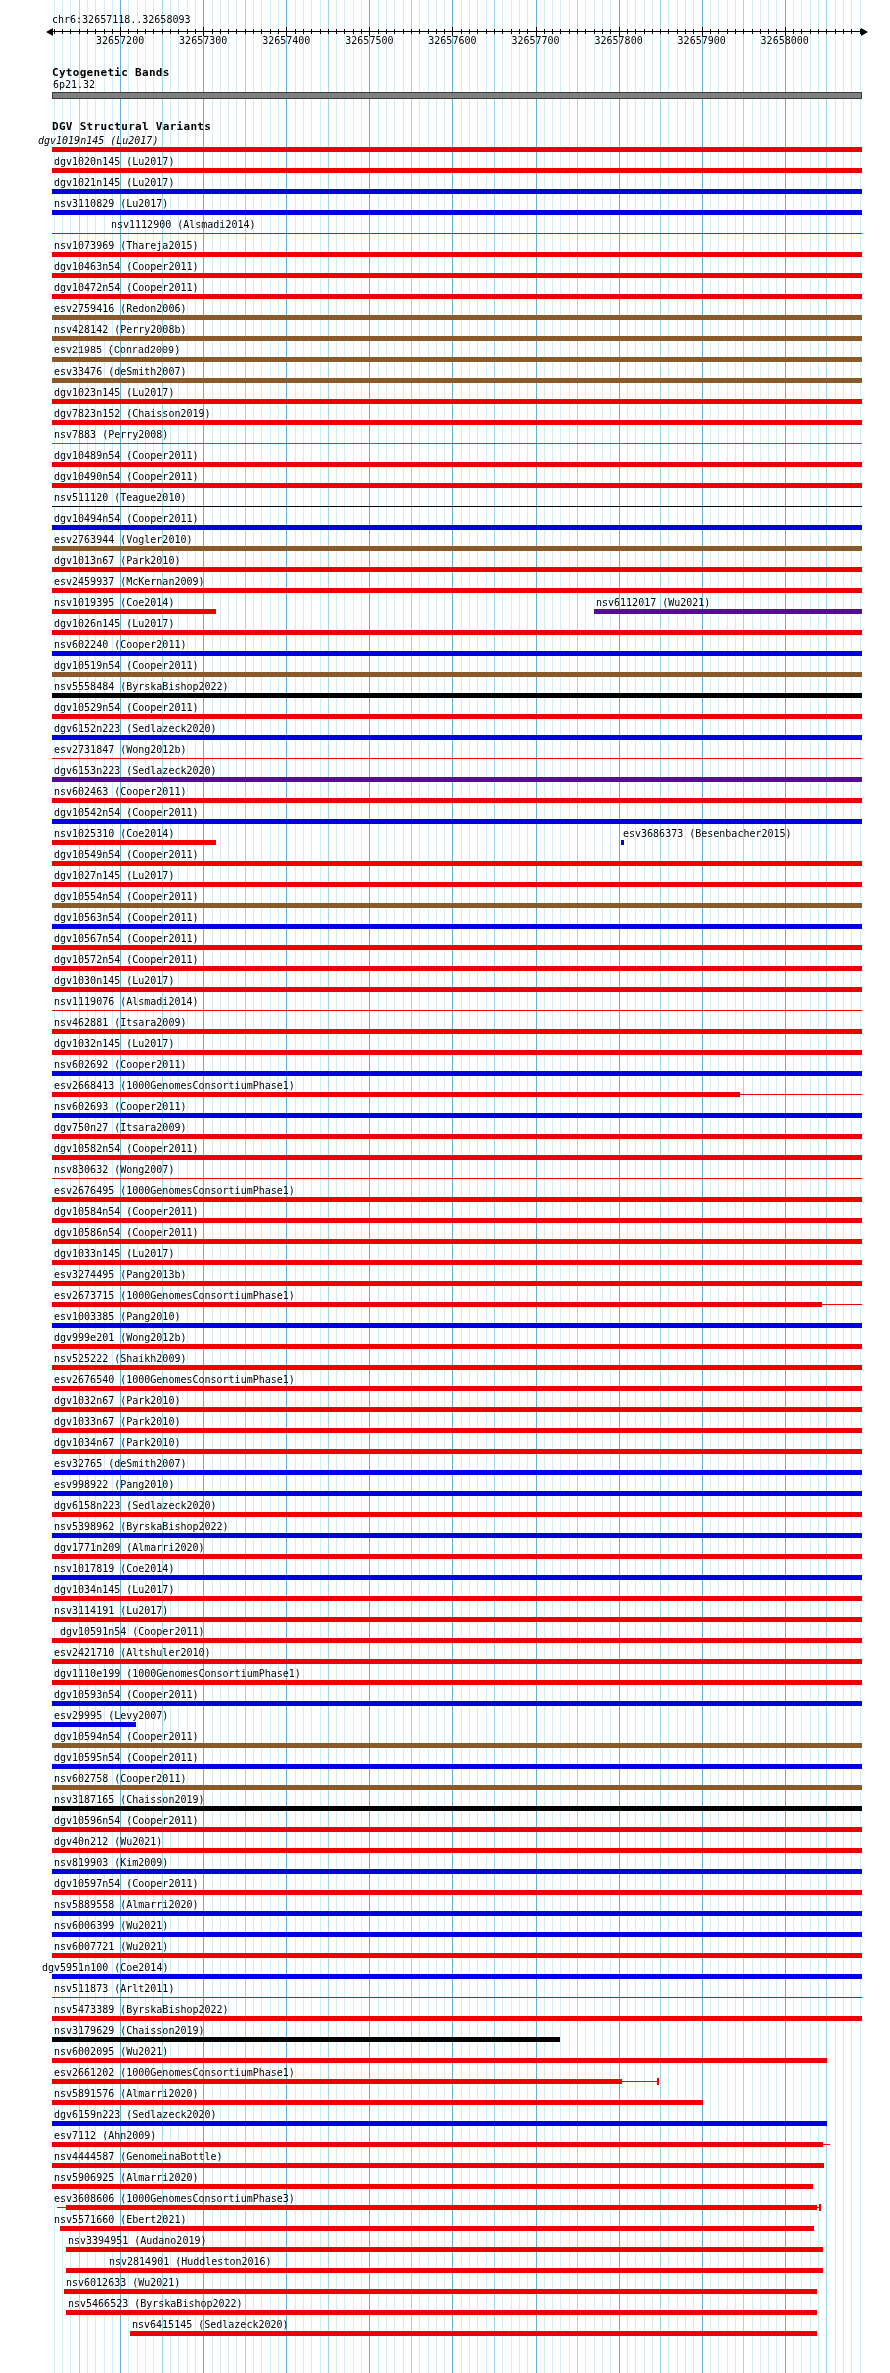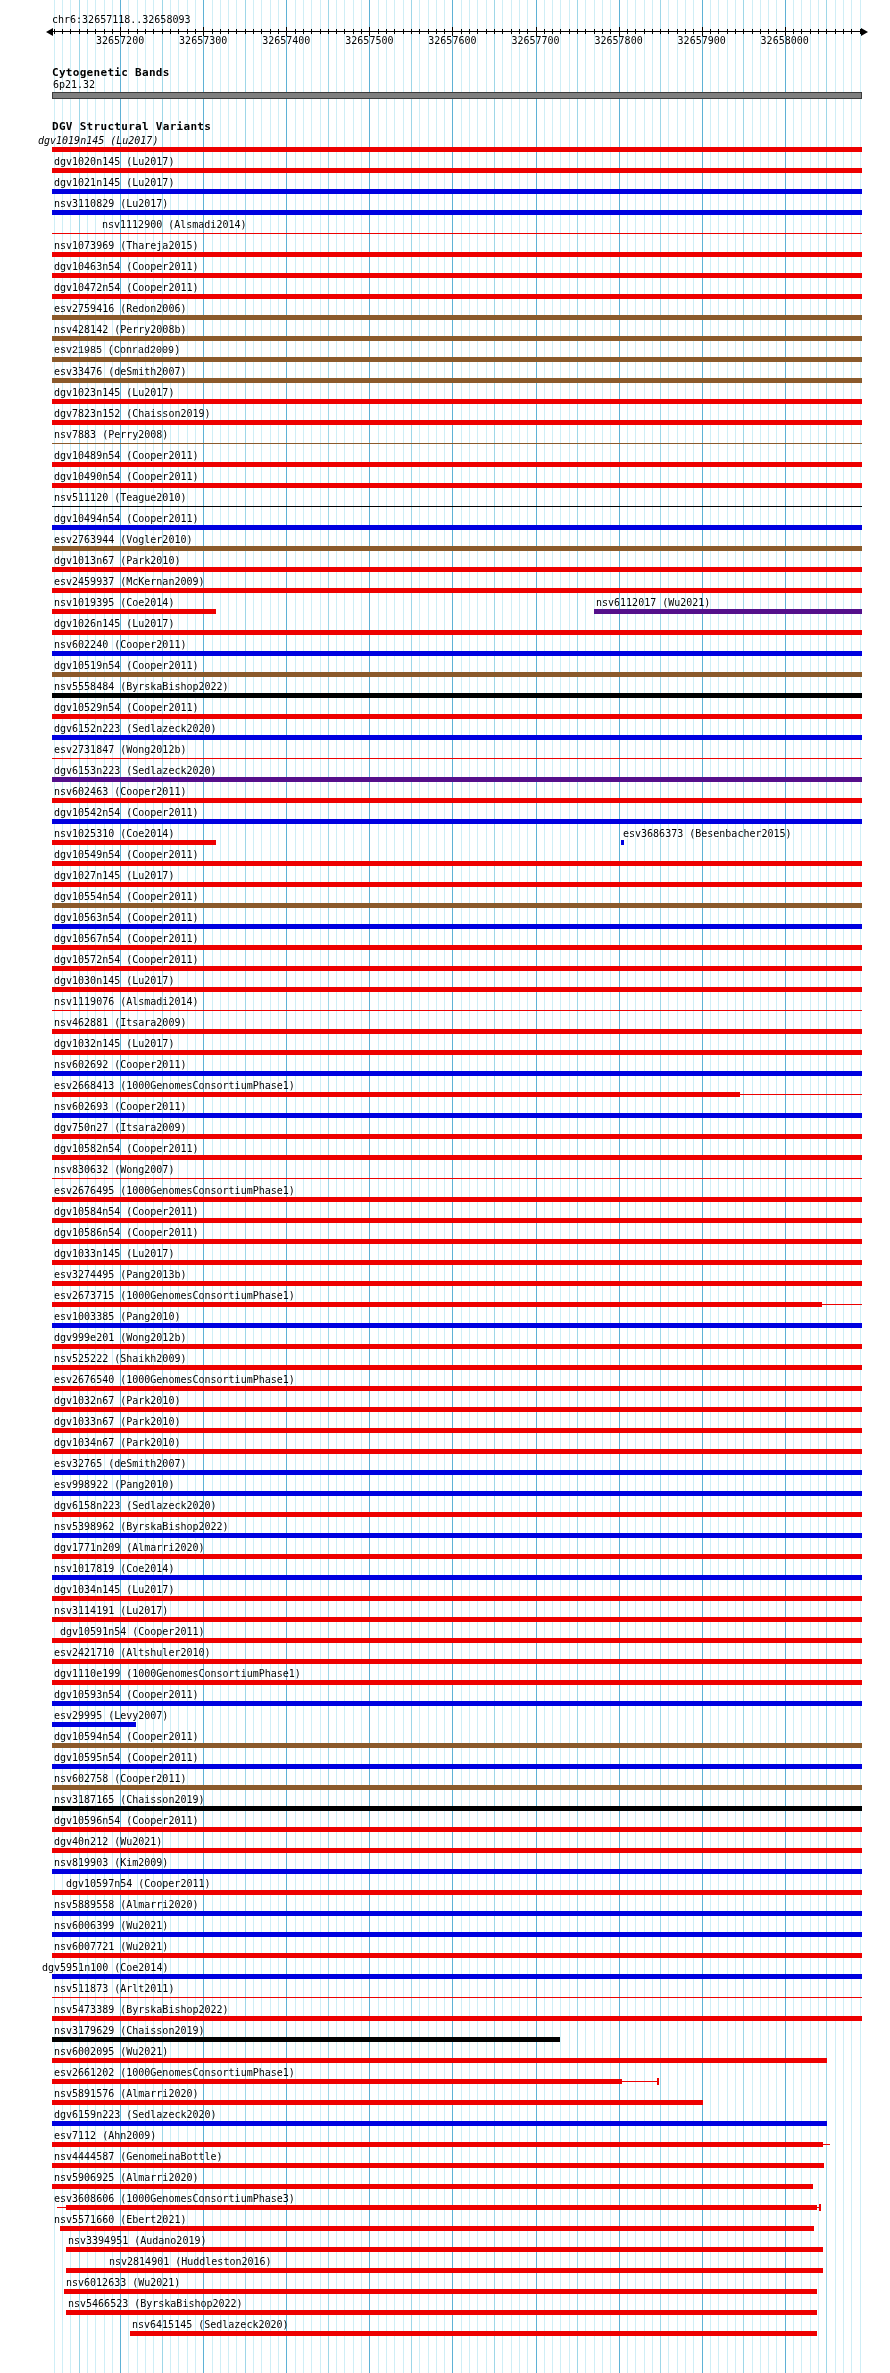--- a/index.html
+++ b/index.html
@@ -260,21 +260,21 @@
         </div>
         <div>
           <div class="txt" style="left: 54px; top: 177px;">dgv1021n145 (Lu2017)</div>
           <div class="vbar" style="left: 52px; top: 189px; width: 810px; background: rgb(0, 0, 224);"></div>
         </div>
         <div>
           <div class="txt" style="left: 54px; top: 198px;">nsv3110829 (Lu2017)</div>
           <div class="vbar" style="left: 52px; top: 210px; width: 810px; background: rgb(0, 0, 224);"></div>
         </div>
         <div>
-          <div class="txt" style="left: 57px; top: 219px; padding-left: 45px;">nsv1112900 (Alsmadi2014)</div>
+          <div class="txt" style="left: 66px; top: 219px; padding-left: 45px;">nsv1112900 (Alsmadi2014)</div>
           <div class="vline" style="left: 52px; top: 233px; width: 810px; background: rgb(238, 0, 0);"></div>
         </div>
         <div>
           <div class="txt" style="left: 54px; top: 240px;">nsv1073969 (Thareja2015)</div>
           <div class="vbar" style="left: 52px; top: 252px; width: 810px; background: rgb(238, 0, 0);"></div>
         </div>
         <div>
           <div class="txt" style="left: 54px; top: 261px;">dgv10463n54 (Cooper2011)</div>
           <div class="vbar" style="left: 52px; top: 273px; width: 810px; background: rgb(238, 0, 0);"></div>
         </div>
@@ -582,21 +582,21 @@
         </div>
         <div>
           <div class="txt" style="left: 54px; top: 1836px;">dgv40n212 (Wu2021)</div>
           <div class="vbar" style="left: 52px; top: 1848px; width: 810px; background: rgb(238, 0, 0);"></div>
         </div>
         <div>
           <div class="txt" style="left: 54px; top: 1857px;">nsv819903 (Kim2009)</div>
           <div class="vbar" style="left: 52px; top: 1869px; width: 810px; background: rgb(0, 0, 224);"></div>
         </div>
         <div>
-          <div class="txt" style="left: 54px; top: 1878px; margin-left: 12px;">dgv10597n54 (Cooper2011)</div>
+          <div class="txt" style="left: 54px; top: 1878px;">dgv10597n54 (Cooper2011)</div>
           <div class="vbar" style="left: 52px; top: 1890px; width: 810px; background: rgb(238, 0, 0);"></div>
         </div>
         <div>
           <div class="txt" style="left: 54px; top: 1899px;">nsv5889558 (Almarri2020)</div>
           <div class="vbar" style="left: 52px; top: 1911px; width: 810px; background: rgb(0, 0, 224);"></div>
         </div>
         <div>
           <div class="txt" style="left: 54px; top: 1920px;">nsv6006399 (Wu2021)</div>
           <div class="vbar" style="left: 52px; top: 1932px; width: 810px; background: rgb(0, 0, 224);"></div>
         </div>

